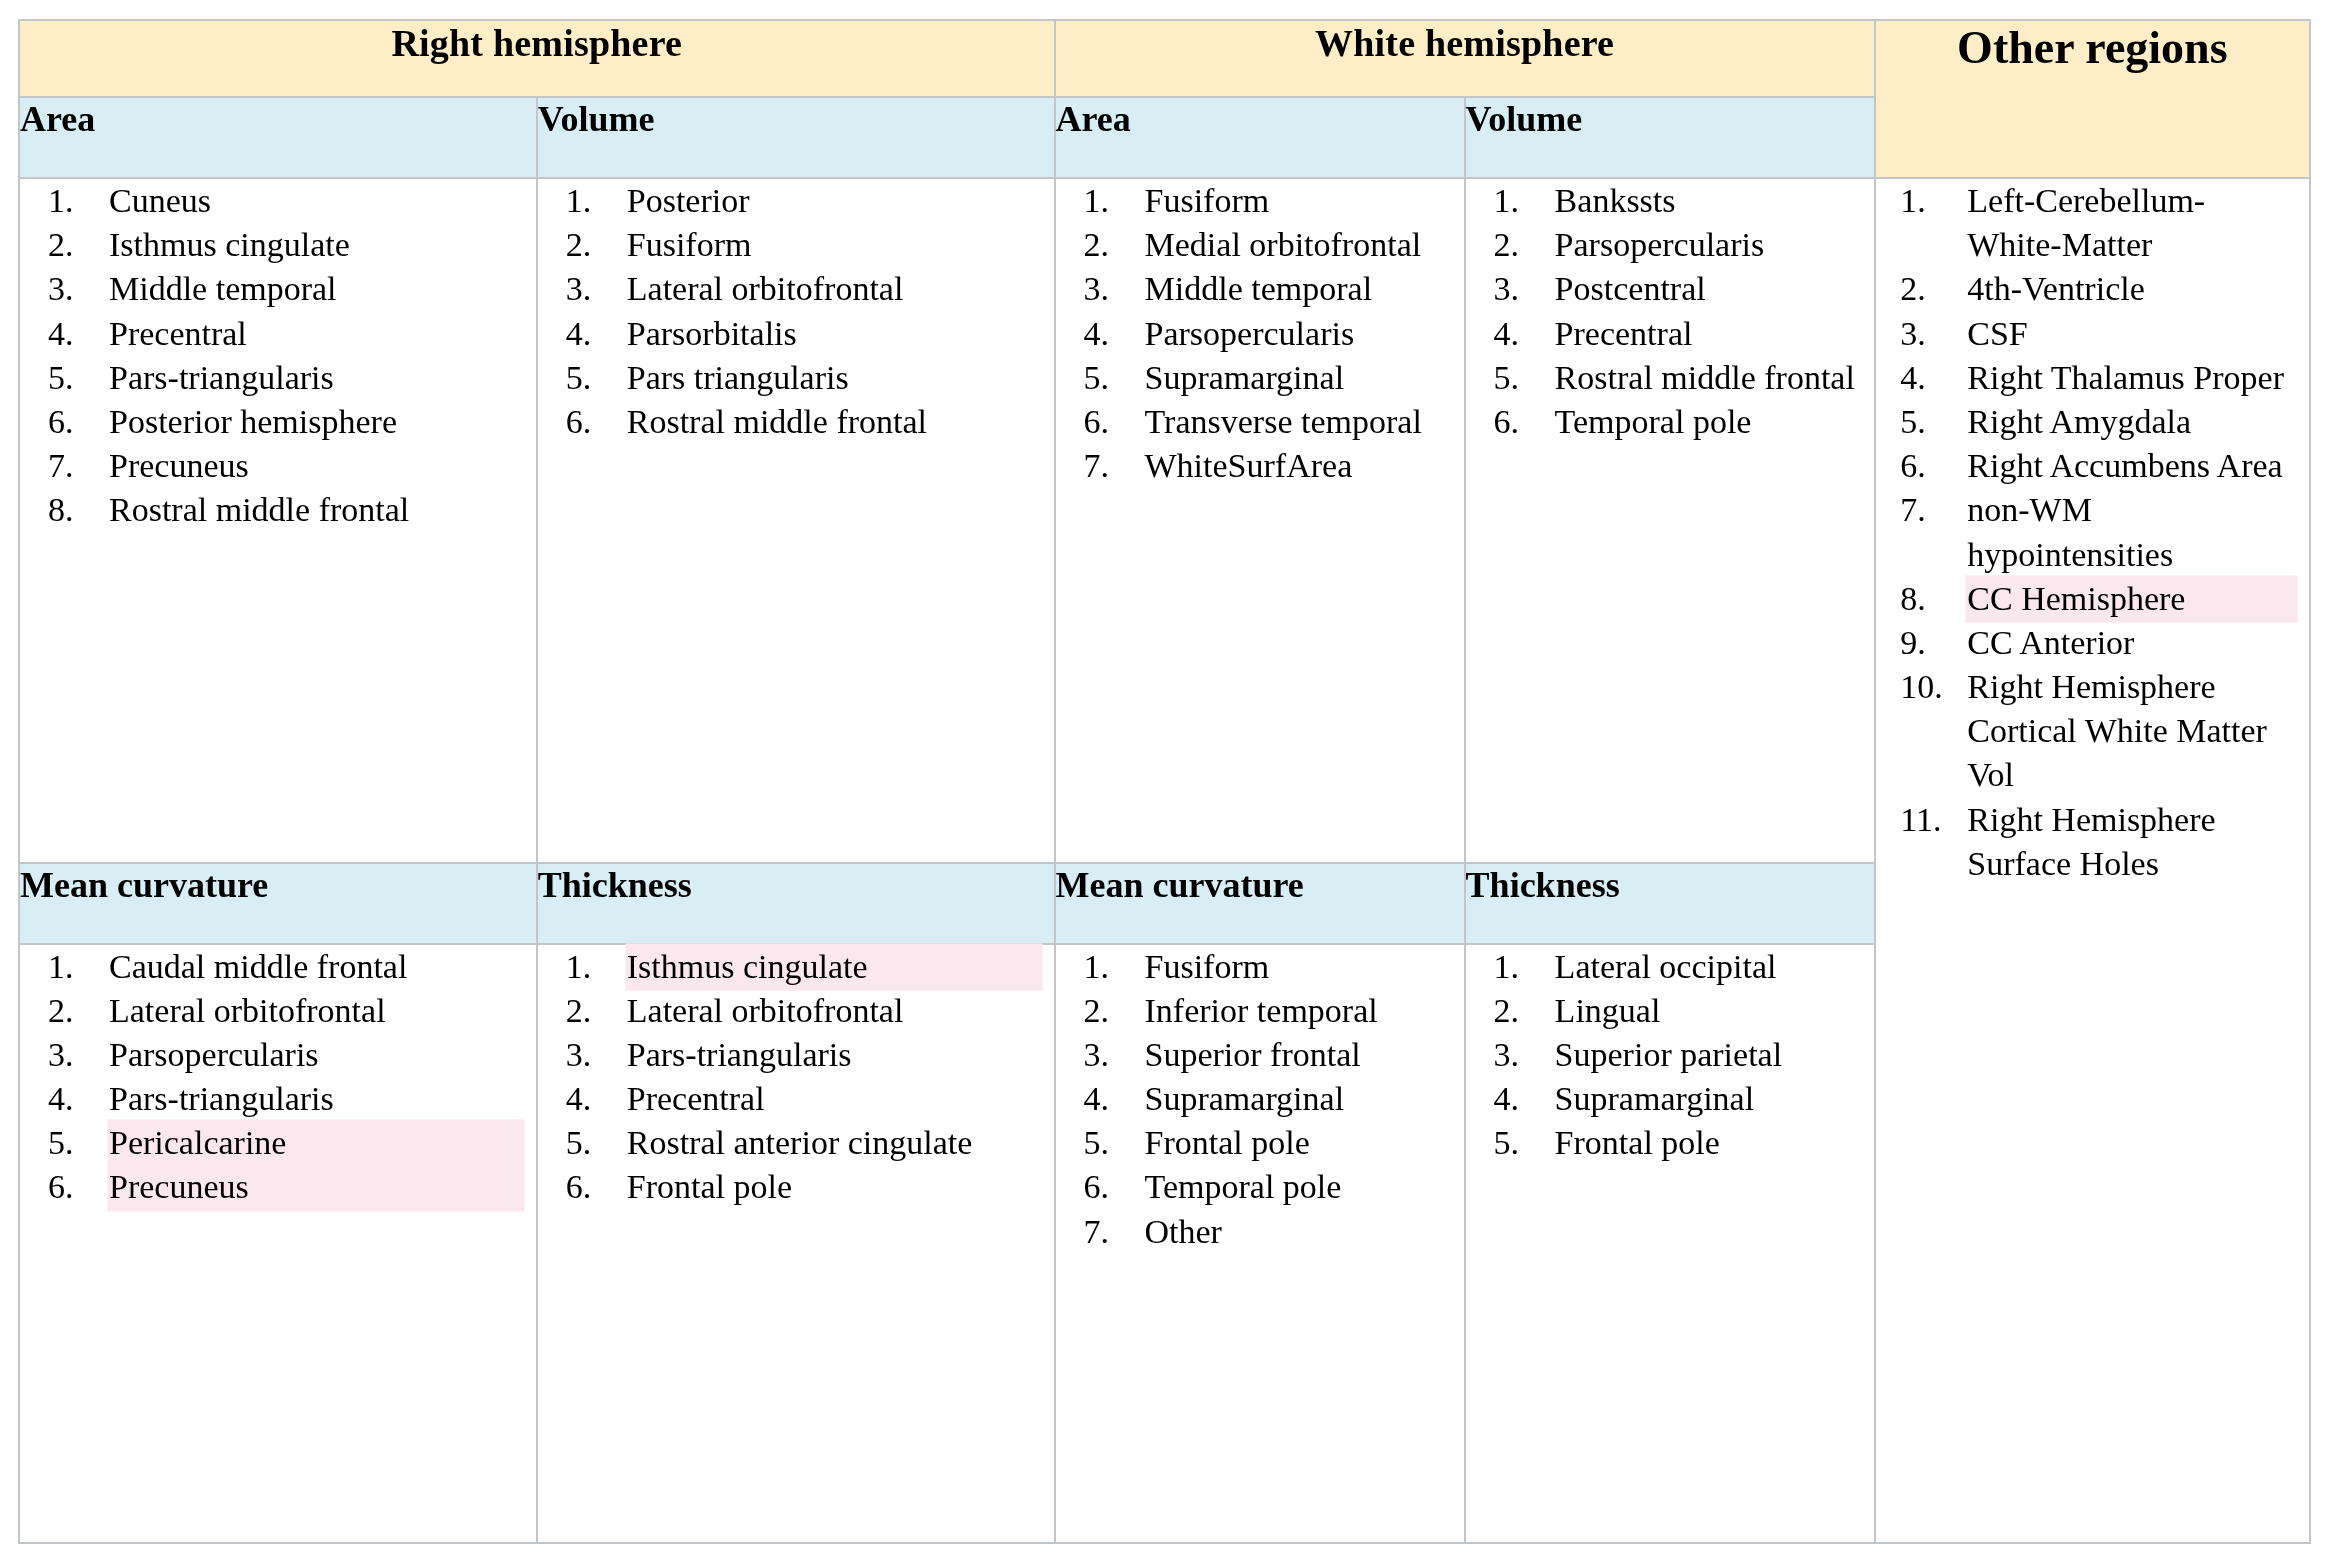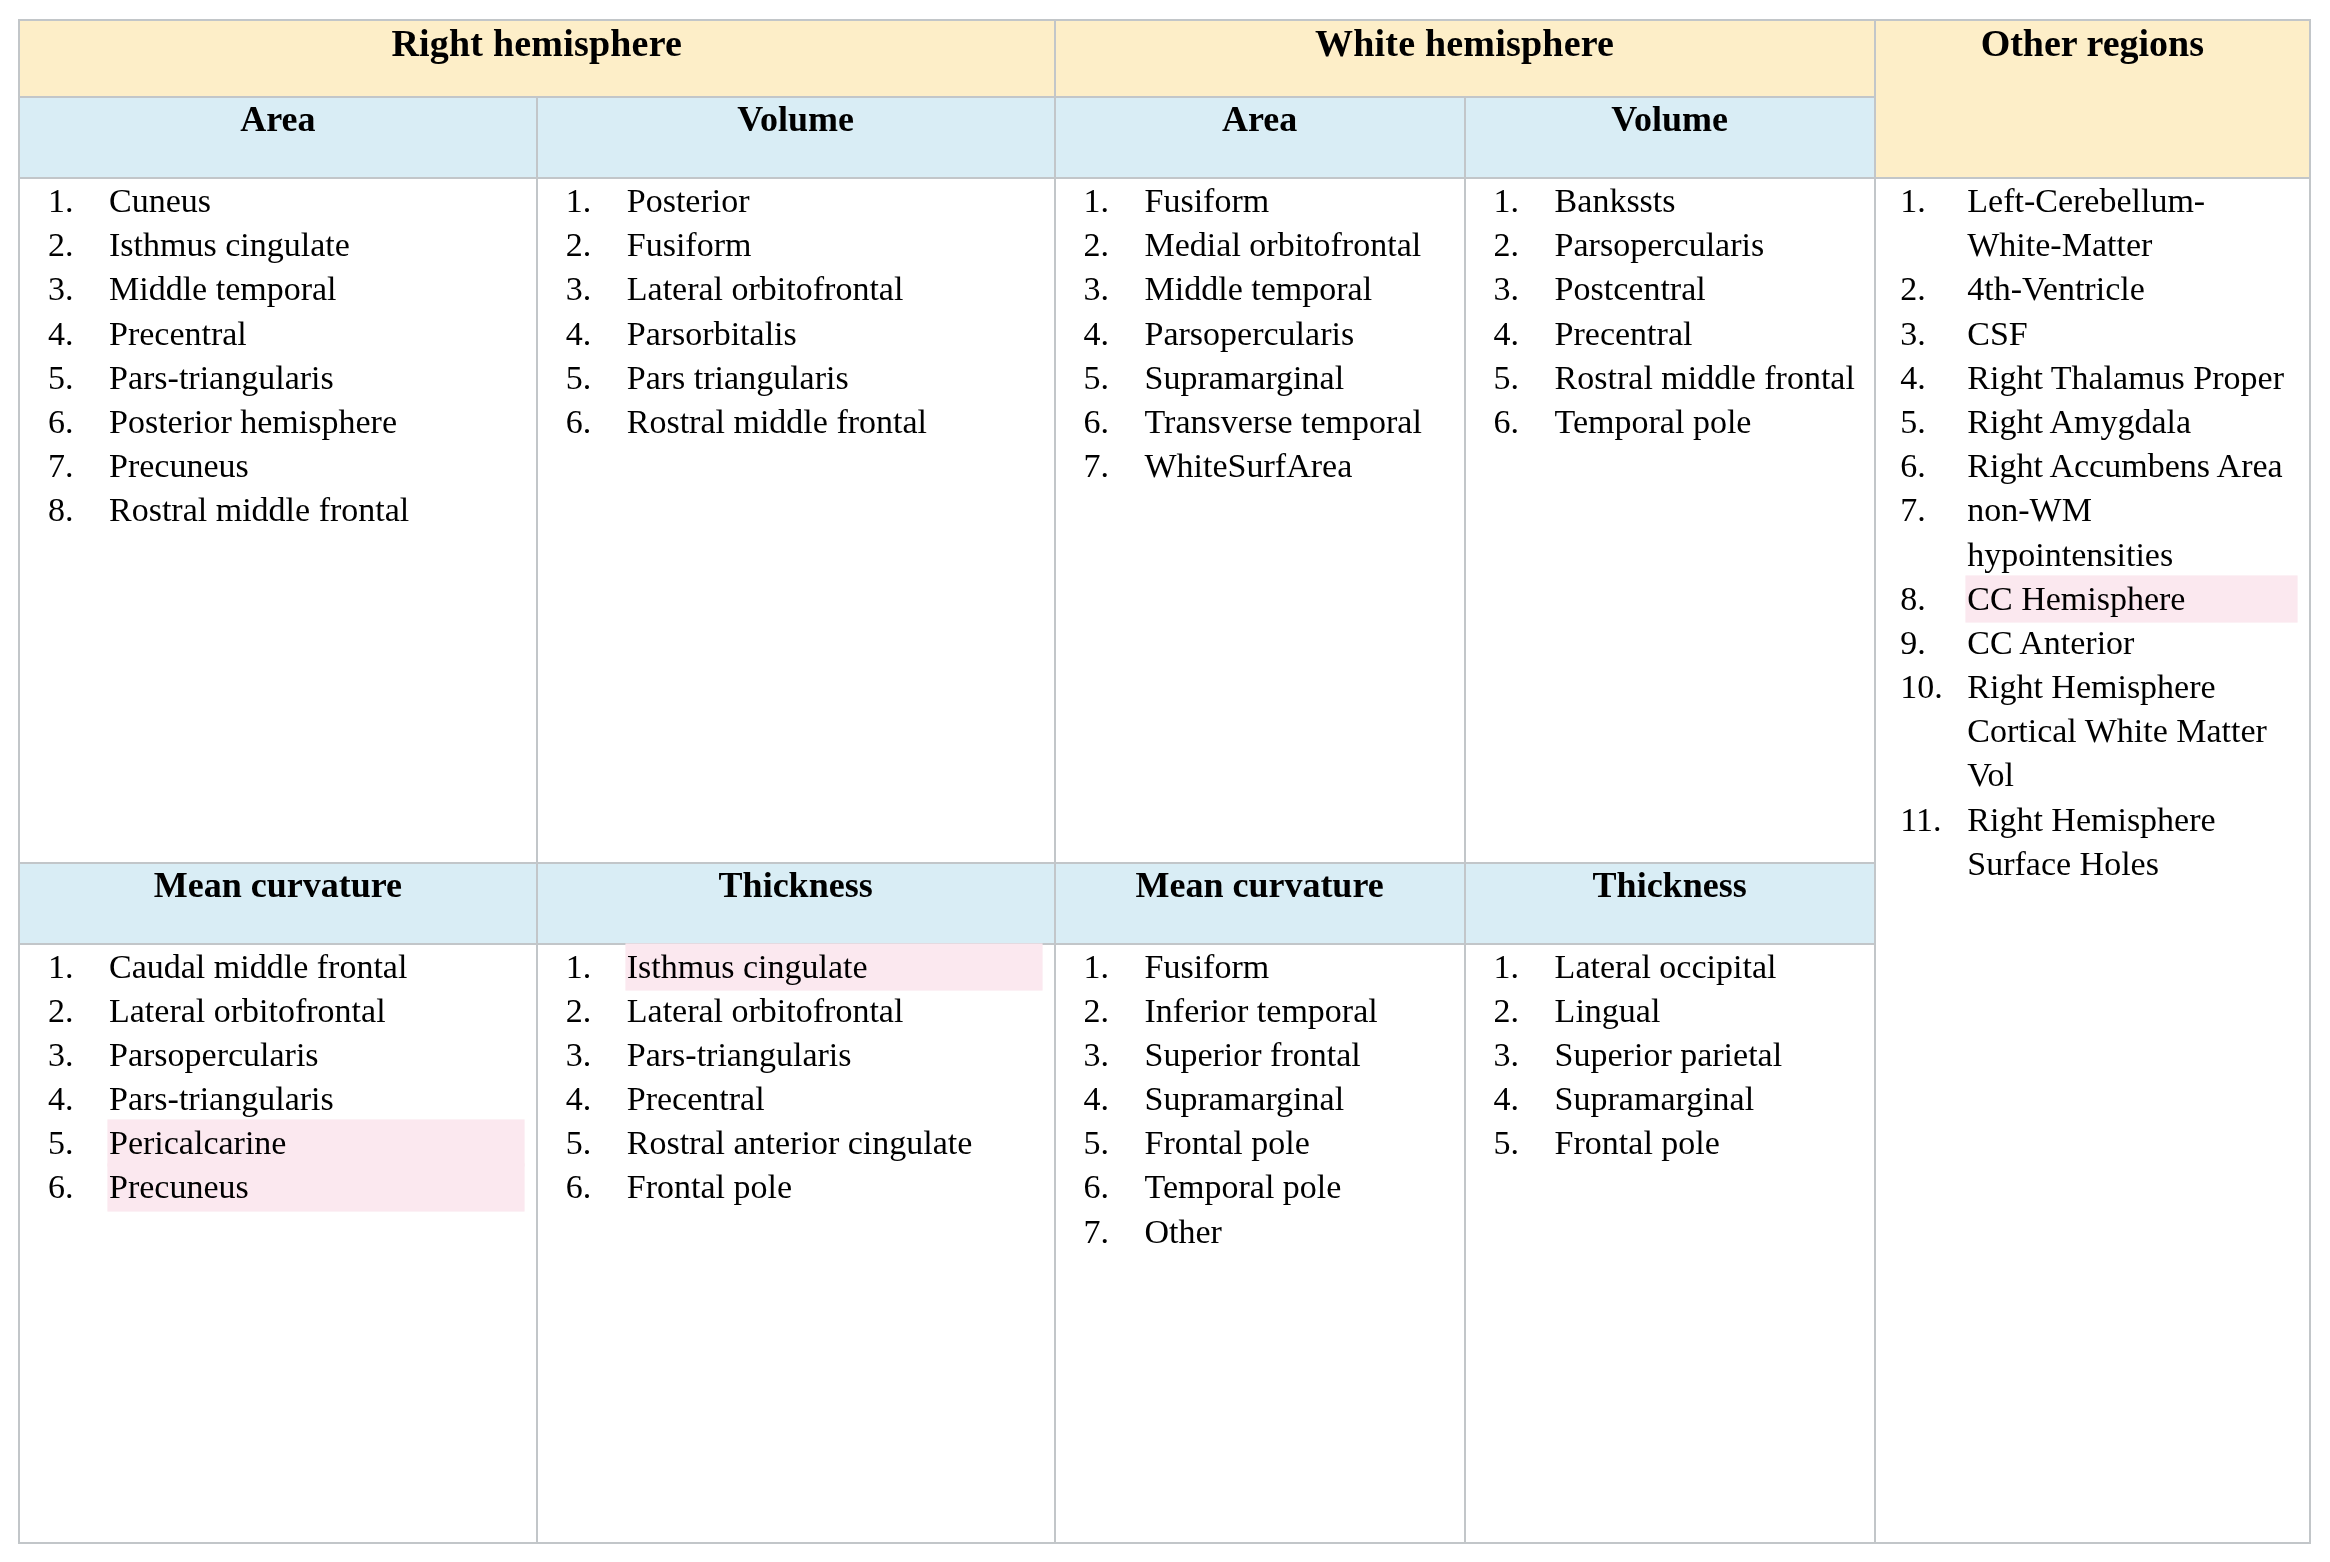--- a/index.html
+++ b/index.html
@@ -47,32 +47,32 @@
     background: #fdeec8;
     text-align: center;
     vertical-align: middle;
     font-weight: bold;
     font-size: 38px;
     letter-spacing: 0.2px;
     height: 75px;
   }
   th.metric-head {
     background: #d9edf5;
-    text-align: center;
+    text-align: left;
     vertical-align: middle;
     font-weight: bold;
     font-size: 36px;
     height: 79px;
   }
   th.other-head {
     background: #fdeec8;
     text-align: center;
     vertical-align: middle;
     font-weight: bold;
-    font-size: 38px;
+    font-size: 46px;
   }
 
   
   td.list-cell {
     vertical-align: middle;
   }
   td.other-cell {
     vertical-align: middle;
   }
 

